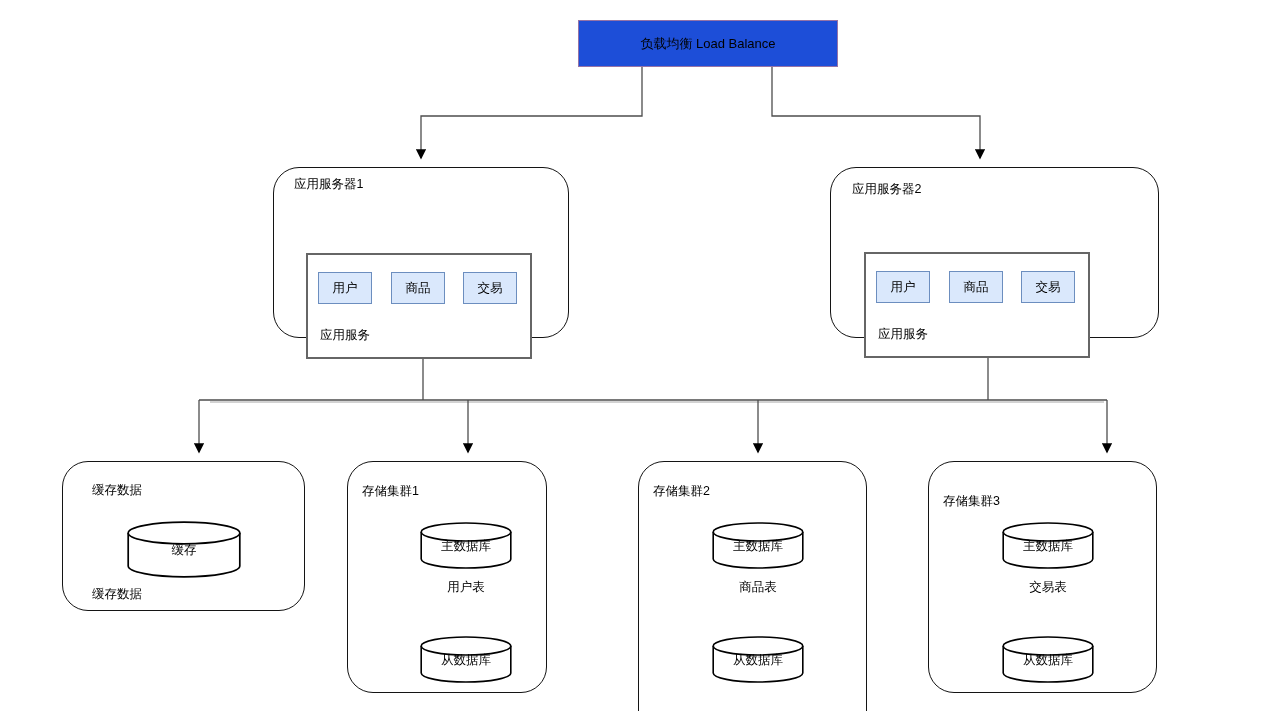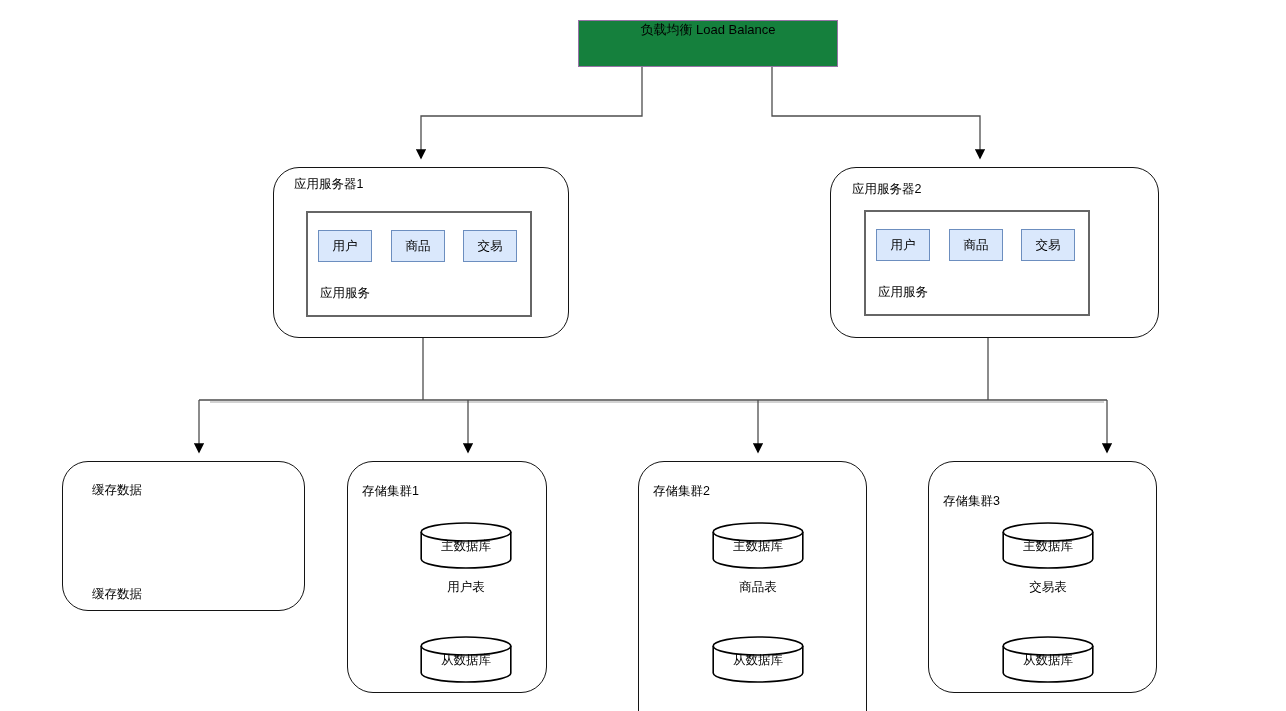--- a/index.html
+++ b/index.html
@@ -13,39 +13,40 @@
   }
   .connectors {
     position: absolute;
     left: 0; top: 0;
     width: 1286px; height: 711px;
     pointer-events: none;
   }
   .node { position: absolute; box-sizing: border-box; background: #fff; }
   .lb-box {
     border: 1px solid #9673a6;
-    background: #15803d;
-    display: flex; justify-content: center;
+    background: #1d4ed8;
+    display: flex; align-items: center; justify-content: center;
     font-size: 13px;
   }
   .rounded-box {
     border: 1.6px solid #141414;
     border-radius: 26px;
     background: #fff;
   }
   .node-label {
     position: absolute;
     font-size: 12.5px;
     white-space: nowrap;
   }
   .inner-rect {
     position: absolute;
     box-sizing: border-box;
     border: 2px solid #666666;
     background: #fff;
+    margin-top: 42px;
   }
   .module {
     position: absolute;
     box-sizing: border-box;
     width: 54px; height: 32px;
     background: #dae8fc;
     border: 1px solid #6c8ebf;
     font-size: 12.5px;
     display: flex; align-items: center; justify-content: center;
   }
@@ -132,20 +133,27 @@
         </div>
       <div class="module" style="left:155px; top:17px;">
           <span>交易</span>
         </div>
       <span class="inner-label">应用服务</span>
     </div>
   </div>
 
   <div class="node rounded-box" style="left:62px; top:461px; width:243px; height:150px;">
     <span class="node-label" style="left:29px; top:20px;">缓存数据</span>
+    <div class="cylinder" style="left:64px; top:59px; width:114px; height:57px;">
+      <svg width="114" height="57" viewBox="0 0 114 57">
+        <path d="M1.2 12 L1.2 45 A55.8 10.8 0 0 0 112.8 45 L112.8 12" fill="#fff" stroke="#000" stroke-width="1.7"></path>
+        <ellipse cx="57" cy="12" rx="55.8" ry="10.8" fill="#fff" stroke="#000" stroke-width="1.7"></ellipse>
+      </svg>
+      <span class="cyl-label" style="top:21px;">缓存</span>
+    </div>
     <span class="note-label" style="left:29px; top:124px;">缓存数据</span>
   </div>
 
   <div class="node rounded-box" style="left:347px; top:461px; width:200px; height:232px;">
     <span class="node-label" style="left:14px; top:21px;">存储集群1</span>
     <div class="cylinder" style="left:72px; top:60px; width:92px; height:47px;">
       <svg width="92" height="47" viewBox="0 0 92 47">
         <path d="M1.2 10 L1.2 37 A44.8 9 0 0 0 90.8 37 L90.8 10" fill="#fff" stroke="#000" stroke-width="1.6"></path>
         <ellipse cx="46" cy="10" rx="44.8" ry="9" fill="#fff" stroke="#000" stroke-width="1.6"></ellipse>
       </svg>

